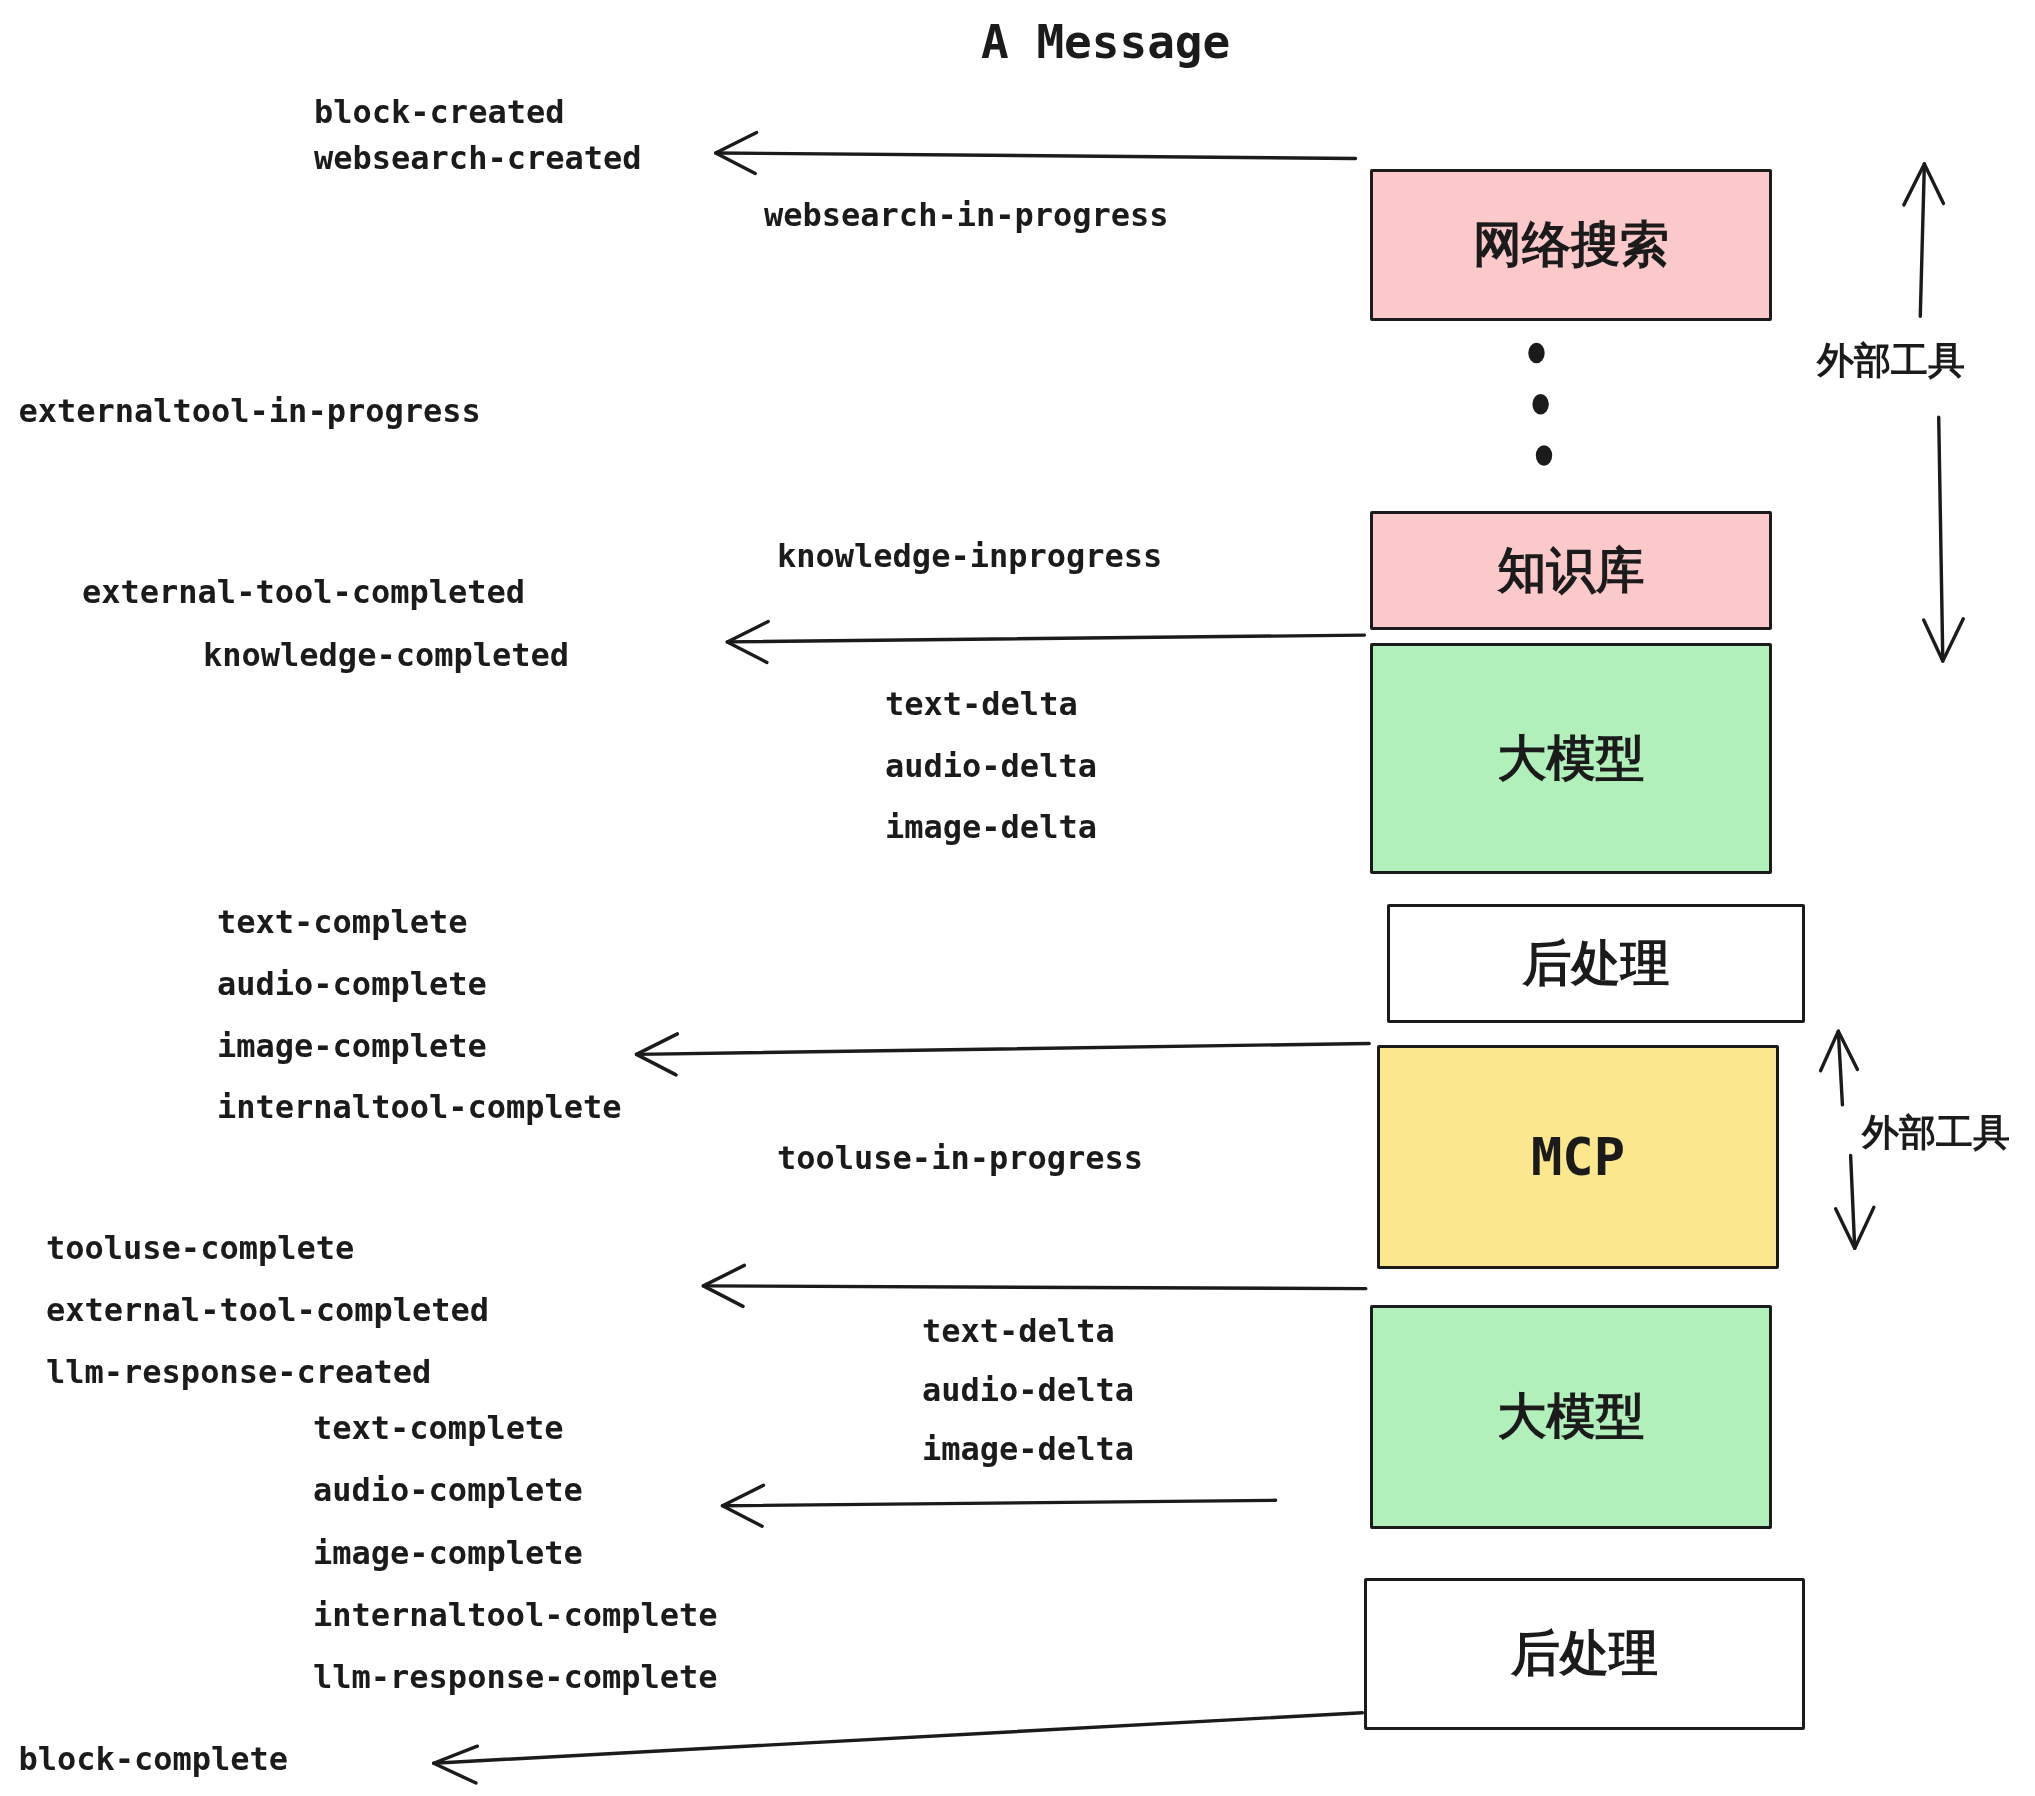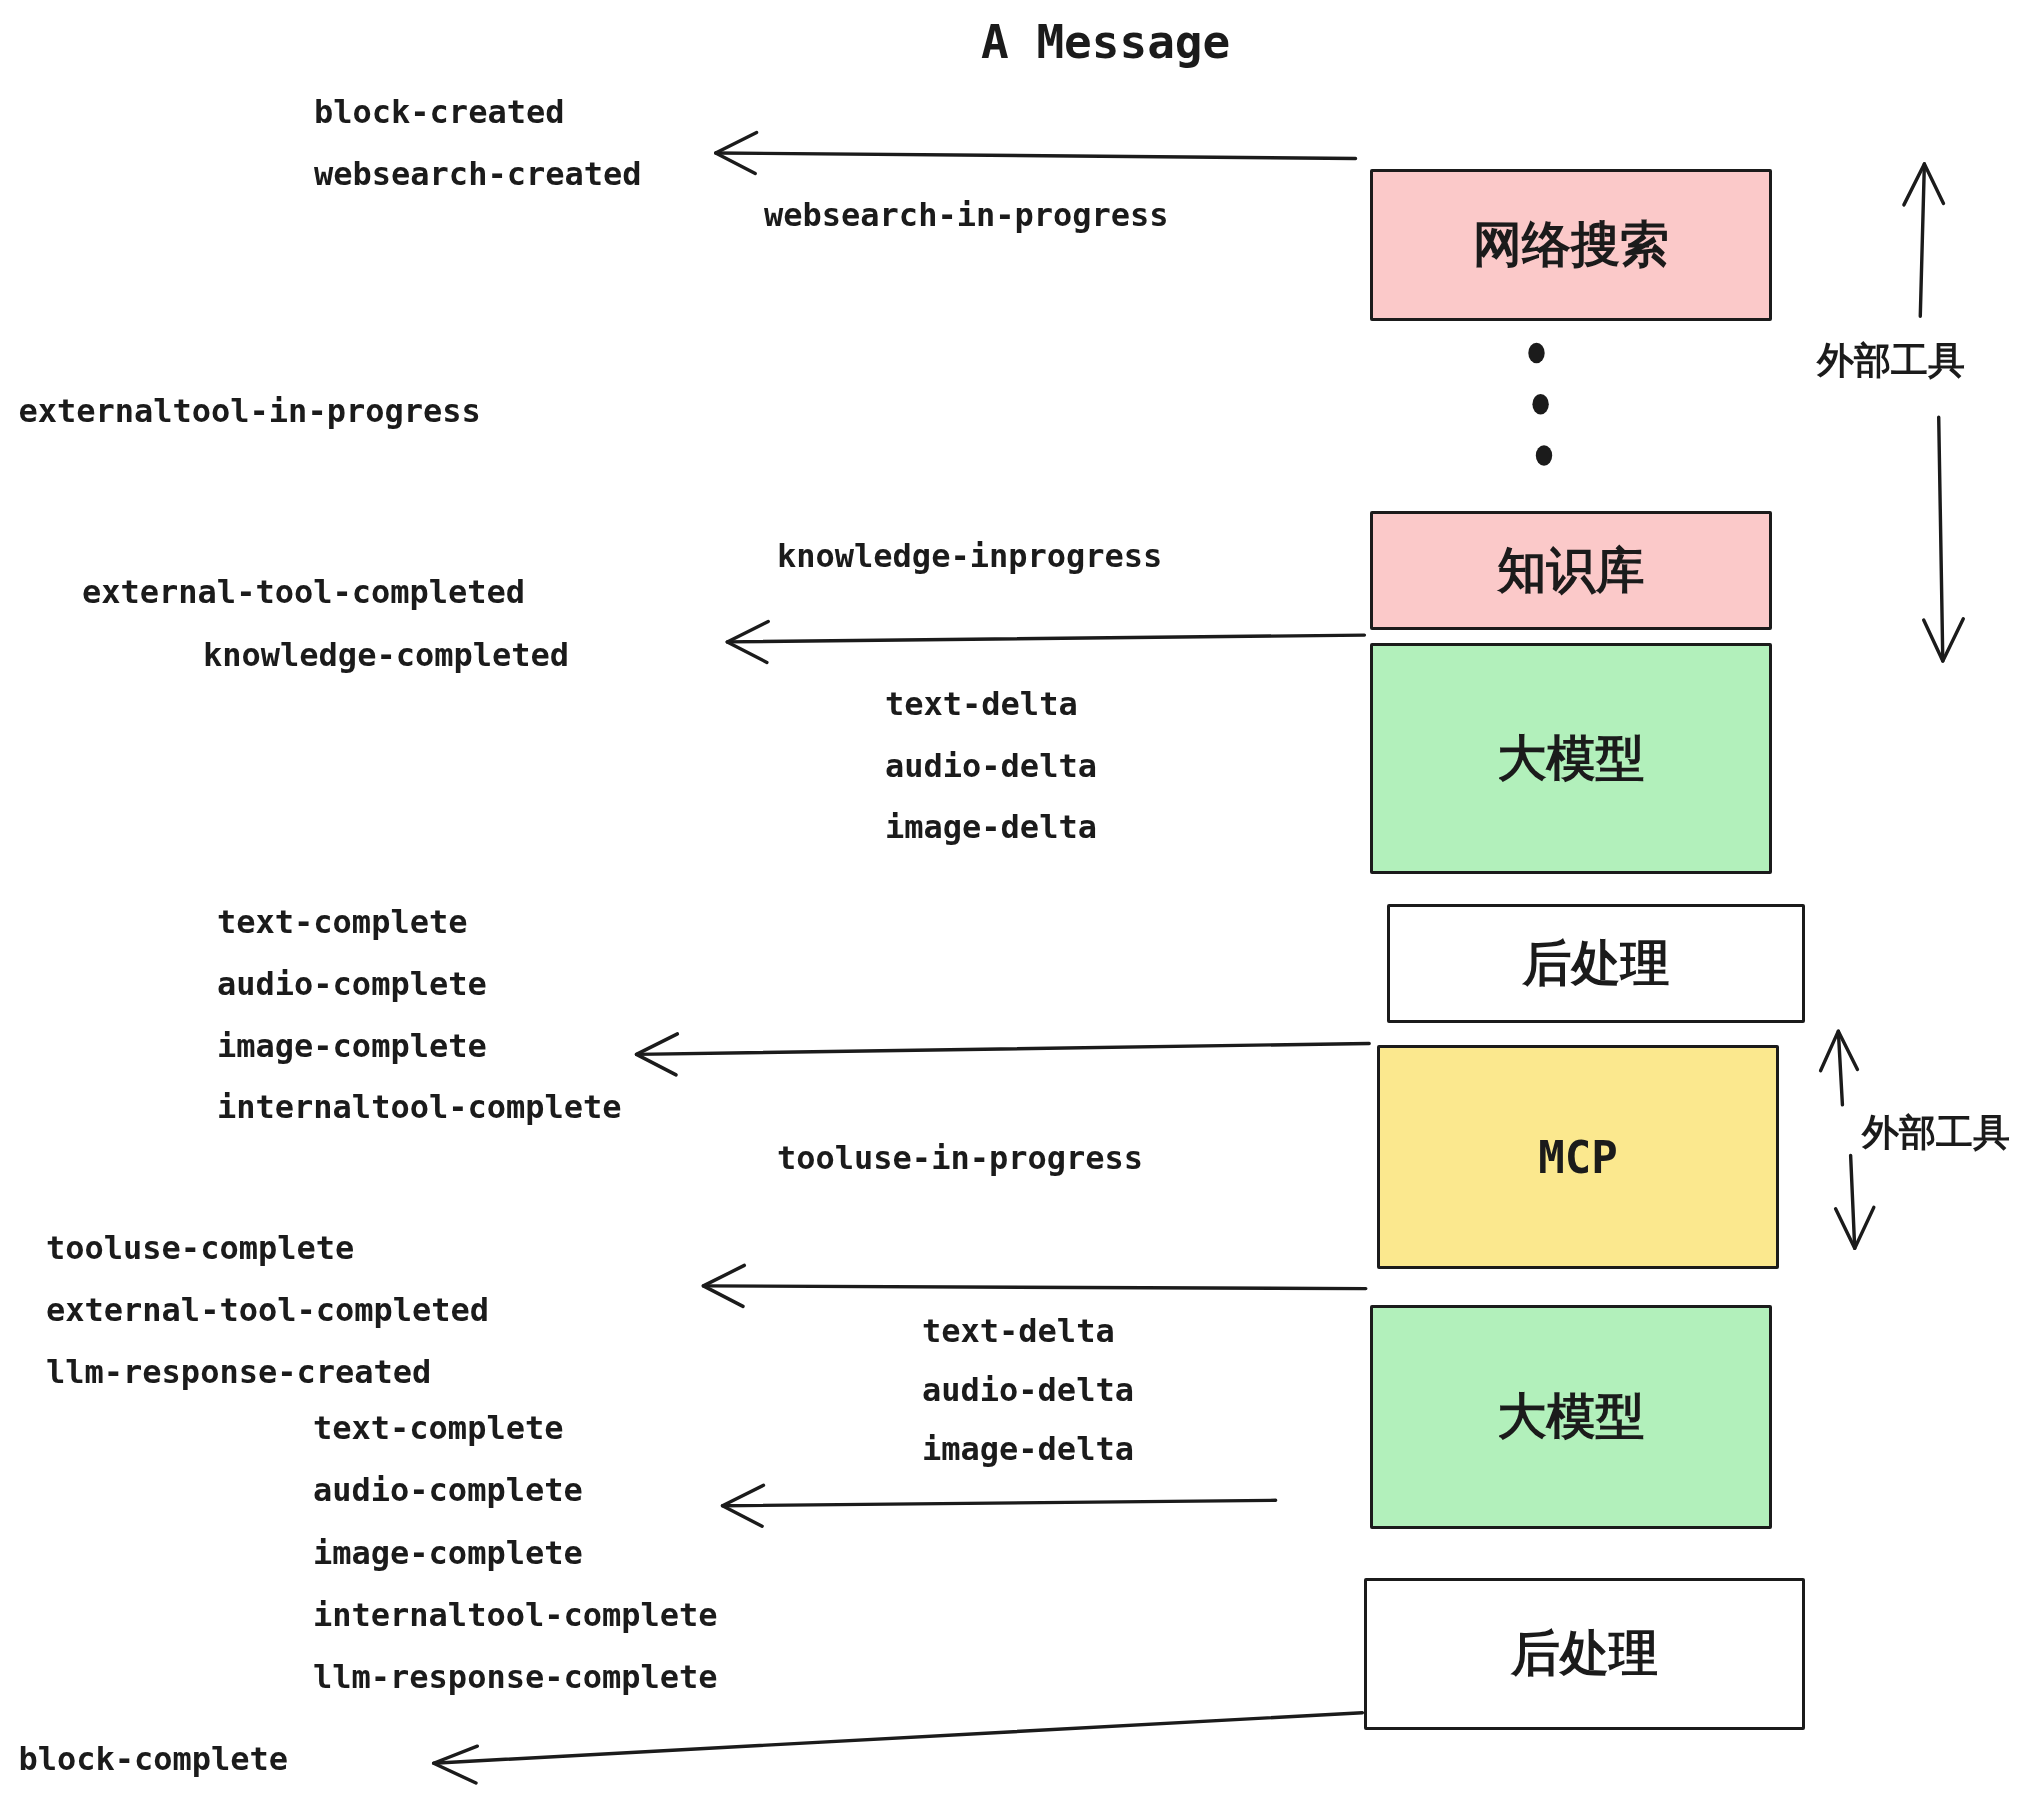--- a/index.html
+++ b/index.html
@@ -37,21 +37,21 @@
     display: flex;
     align-items: center;
     justify-content: center;
     font-family: "DejaVu Sans", sans-serif;
     font-size: 49px;
     font-weight: 600;
     color: #1b1b1b;
     box-sizing: border-box;
     background: #ffffff;
   }
-  .box.mono { font-family: "DejaVu Sans Mono", monospace; font-size: 44px; }
+  .box.mono { font-family: "DejaVu Sans Mono", monospace; font-size: 52px; }
   .side-label {
     position: absolute;
     font-family: "DejaVu Sans", sans-serif;
     font-size: 37px;
     font-weight: 600;
     white-space: nowrap;
     color: #1b1b1b;
   }
   svg.overlay {
     position: absolute;
@@ -121,21 +121,21 @@
     <g>
       <ellipse class="fillink" cx="2250" cy="517" rx="12" ry="15"></ellipse>
       <ellipse class="fillink" cx="2256" cy="592" rx="12" ry="15"></ellipse>
       <ellipse class="fillink" cx="2261" cy="667" rx="12" ry="15"></ellipse>
     </g>
   </svg>
 
   <div class="title" style="left:981px; top:15px;">A Message</div>
 
   <div class="evt" style="left:314px;  top:96px;">block-created</div>
-  <div class="evt" style="left:314px;  top:158px;">websearch-created</div>
+  <div class="evt" style="left:314px;  top:142px;">websearch-created</div>
   <div class="evt" style="left:764px; top:199px;">websearch-in-progress</div>
   <div class="evt" style="left:18.4px;   top:395px;">externaltool-in-progress</div>
   <div class="evt" style="left:777px; top:540px;">knowledge-inprogress</div>
   <div class="evt" style="left:82px;  top:576px;">external-tool-completed</div>
   <div class="evt" style="left:203px;  top:639px;">knowledge-completed</div>
   <div class="evt" style="left:885px; top:688px;">text-delta</div>
   <div class="evt" style="left:885px; top:750px;">audio-delta</div>
   <div class="evt" style="left:885px; top:811px;">image-delta</div>
   <div class="evt" style="left:217px;  top:906px;">text-complete</div>
   <div class="evt" style="left:217px;  top:968px;">audio-complete</div>

